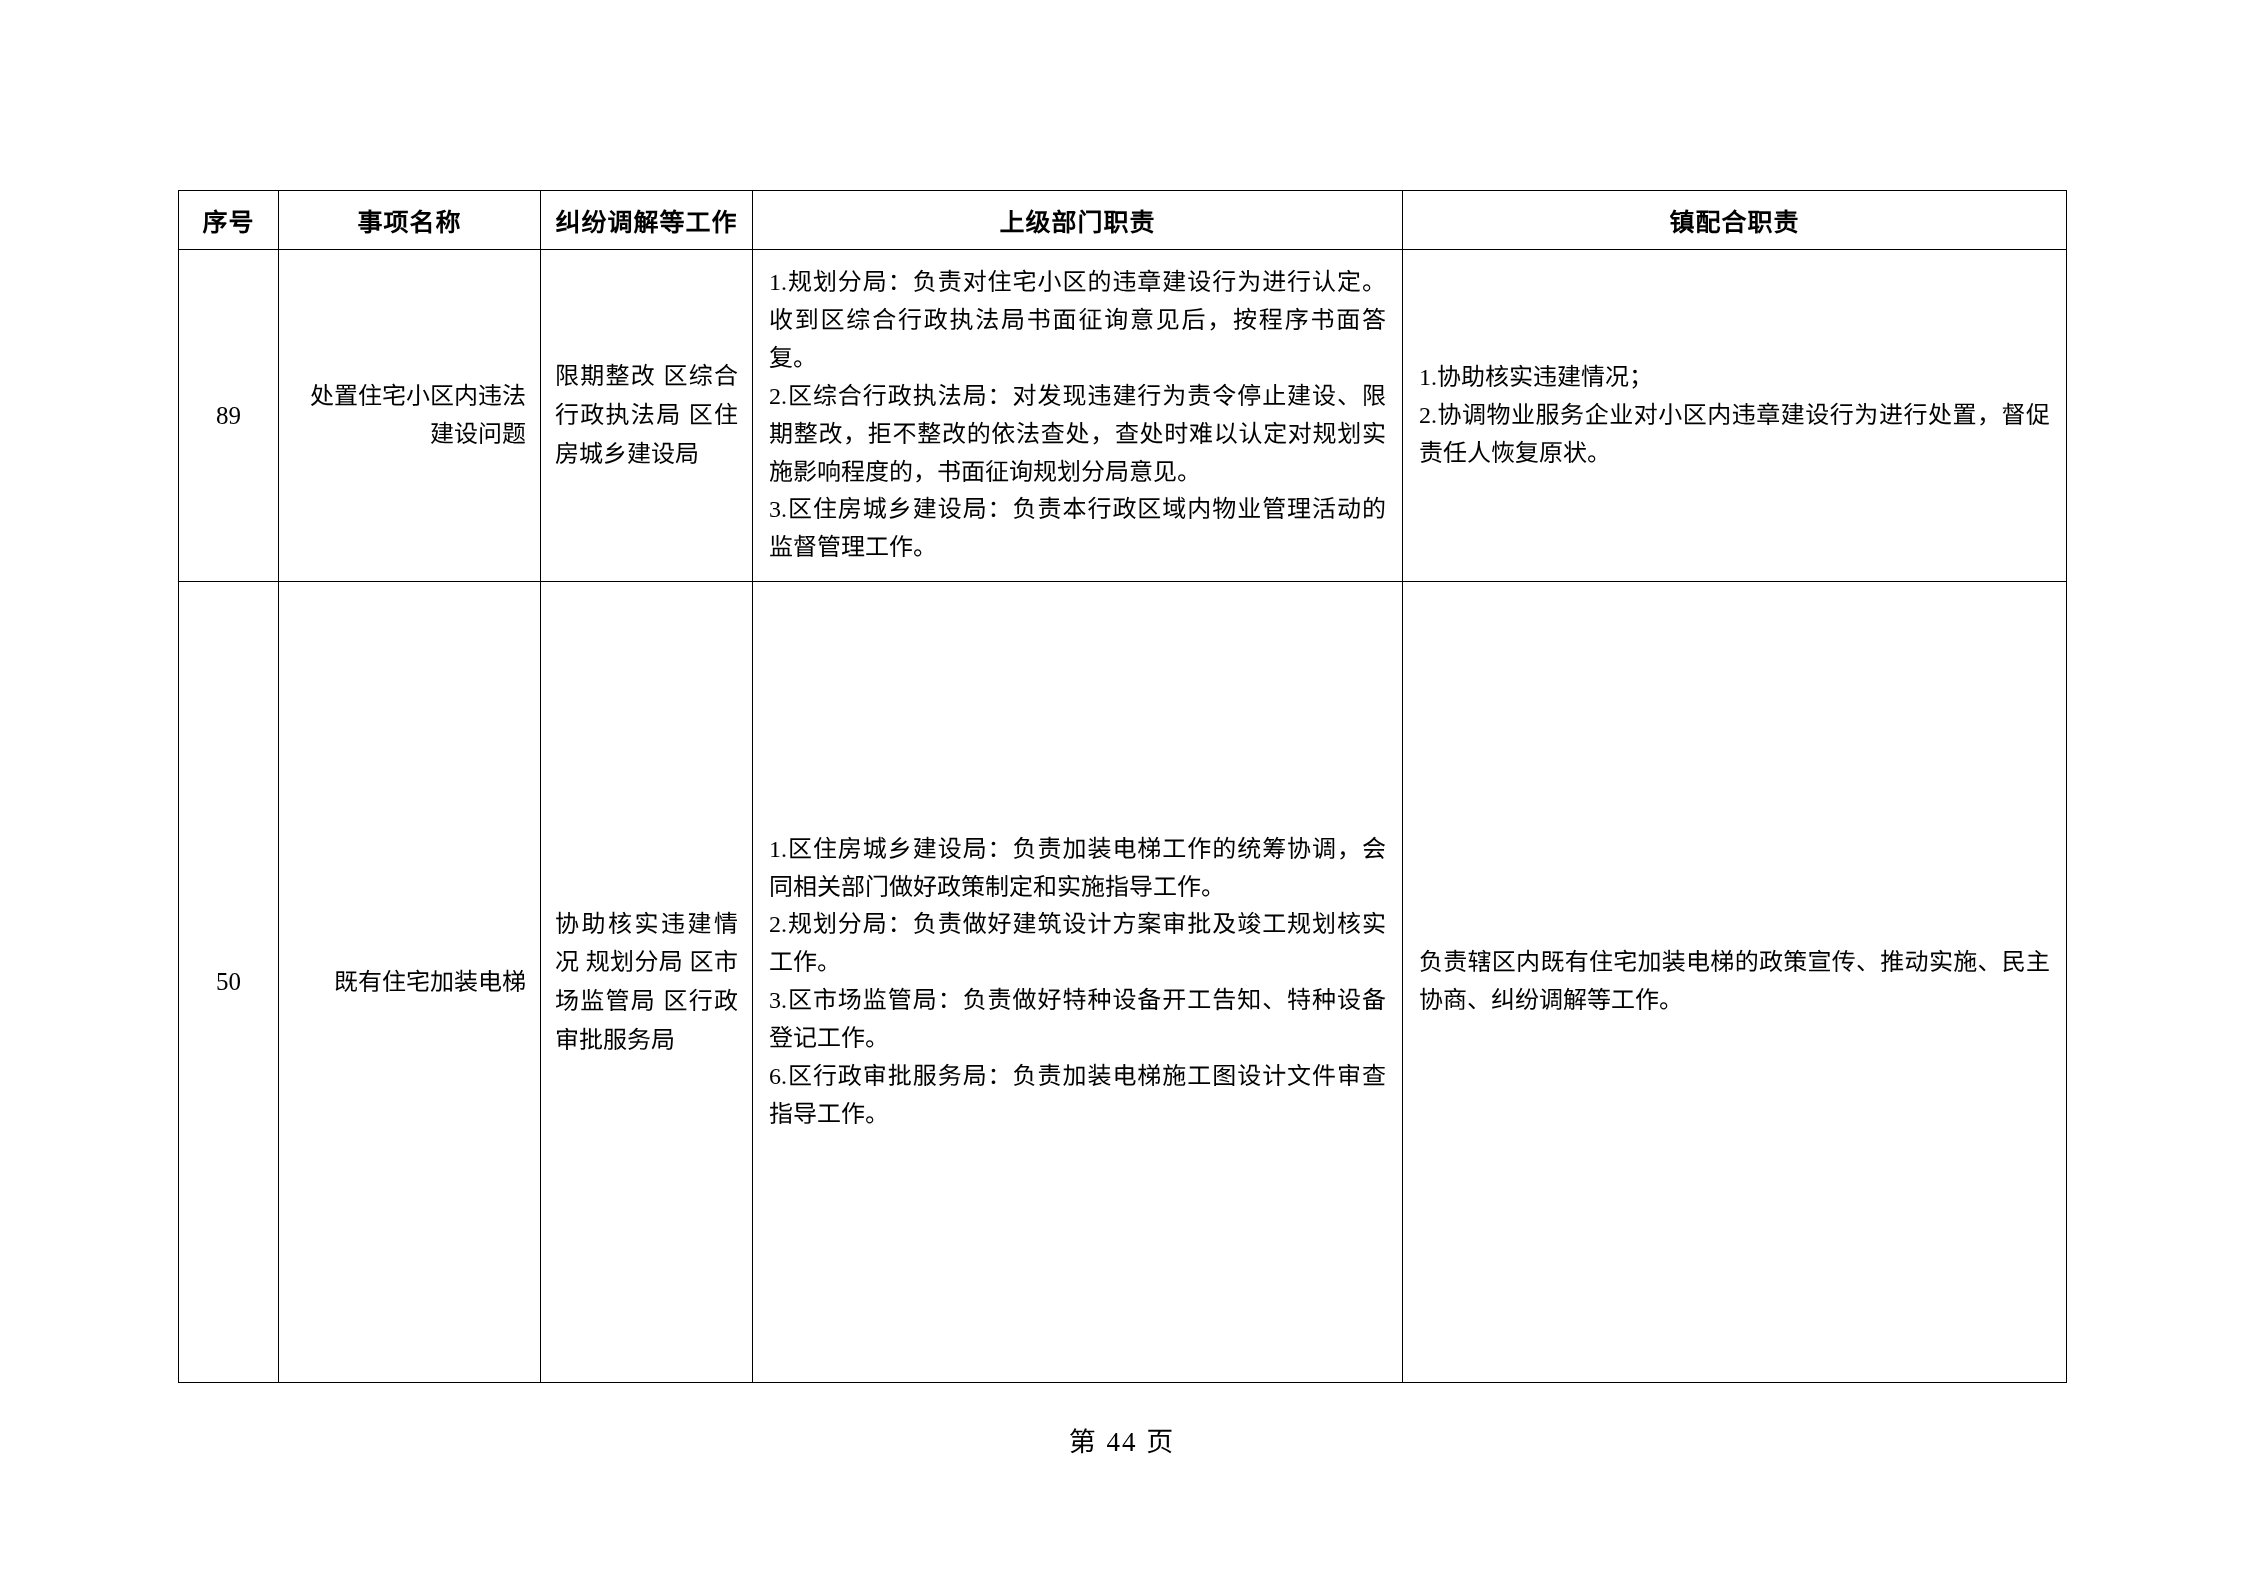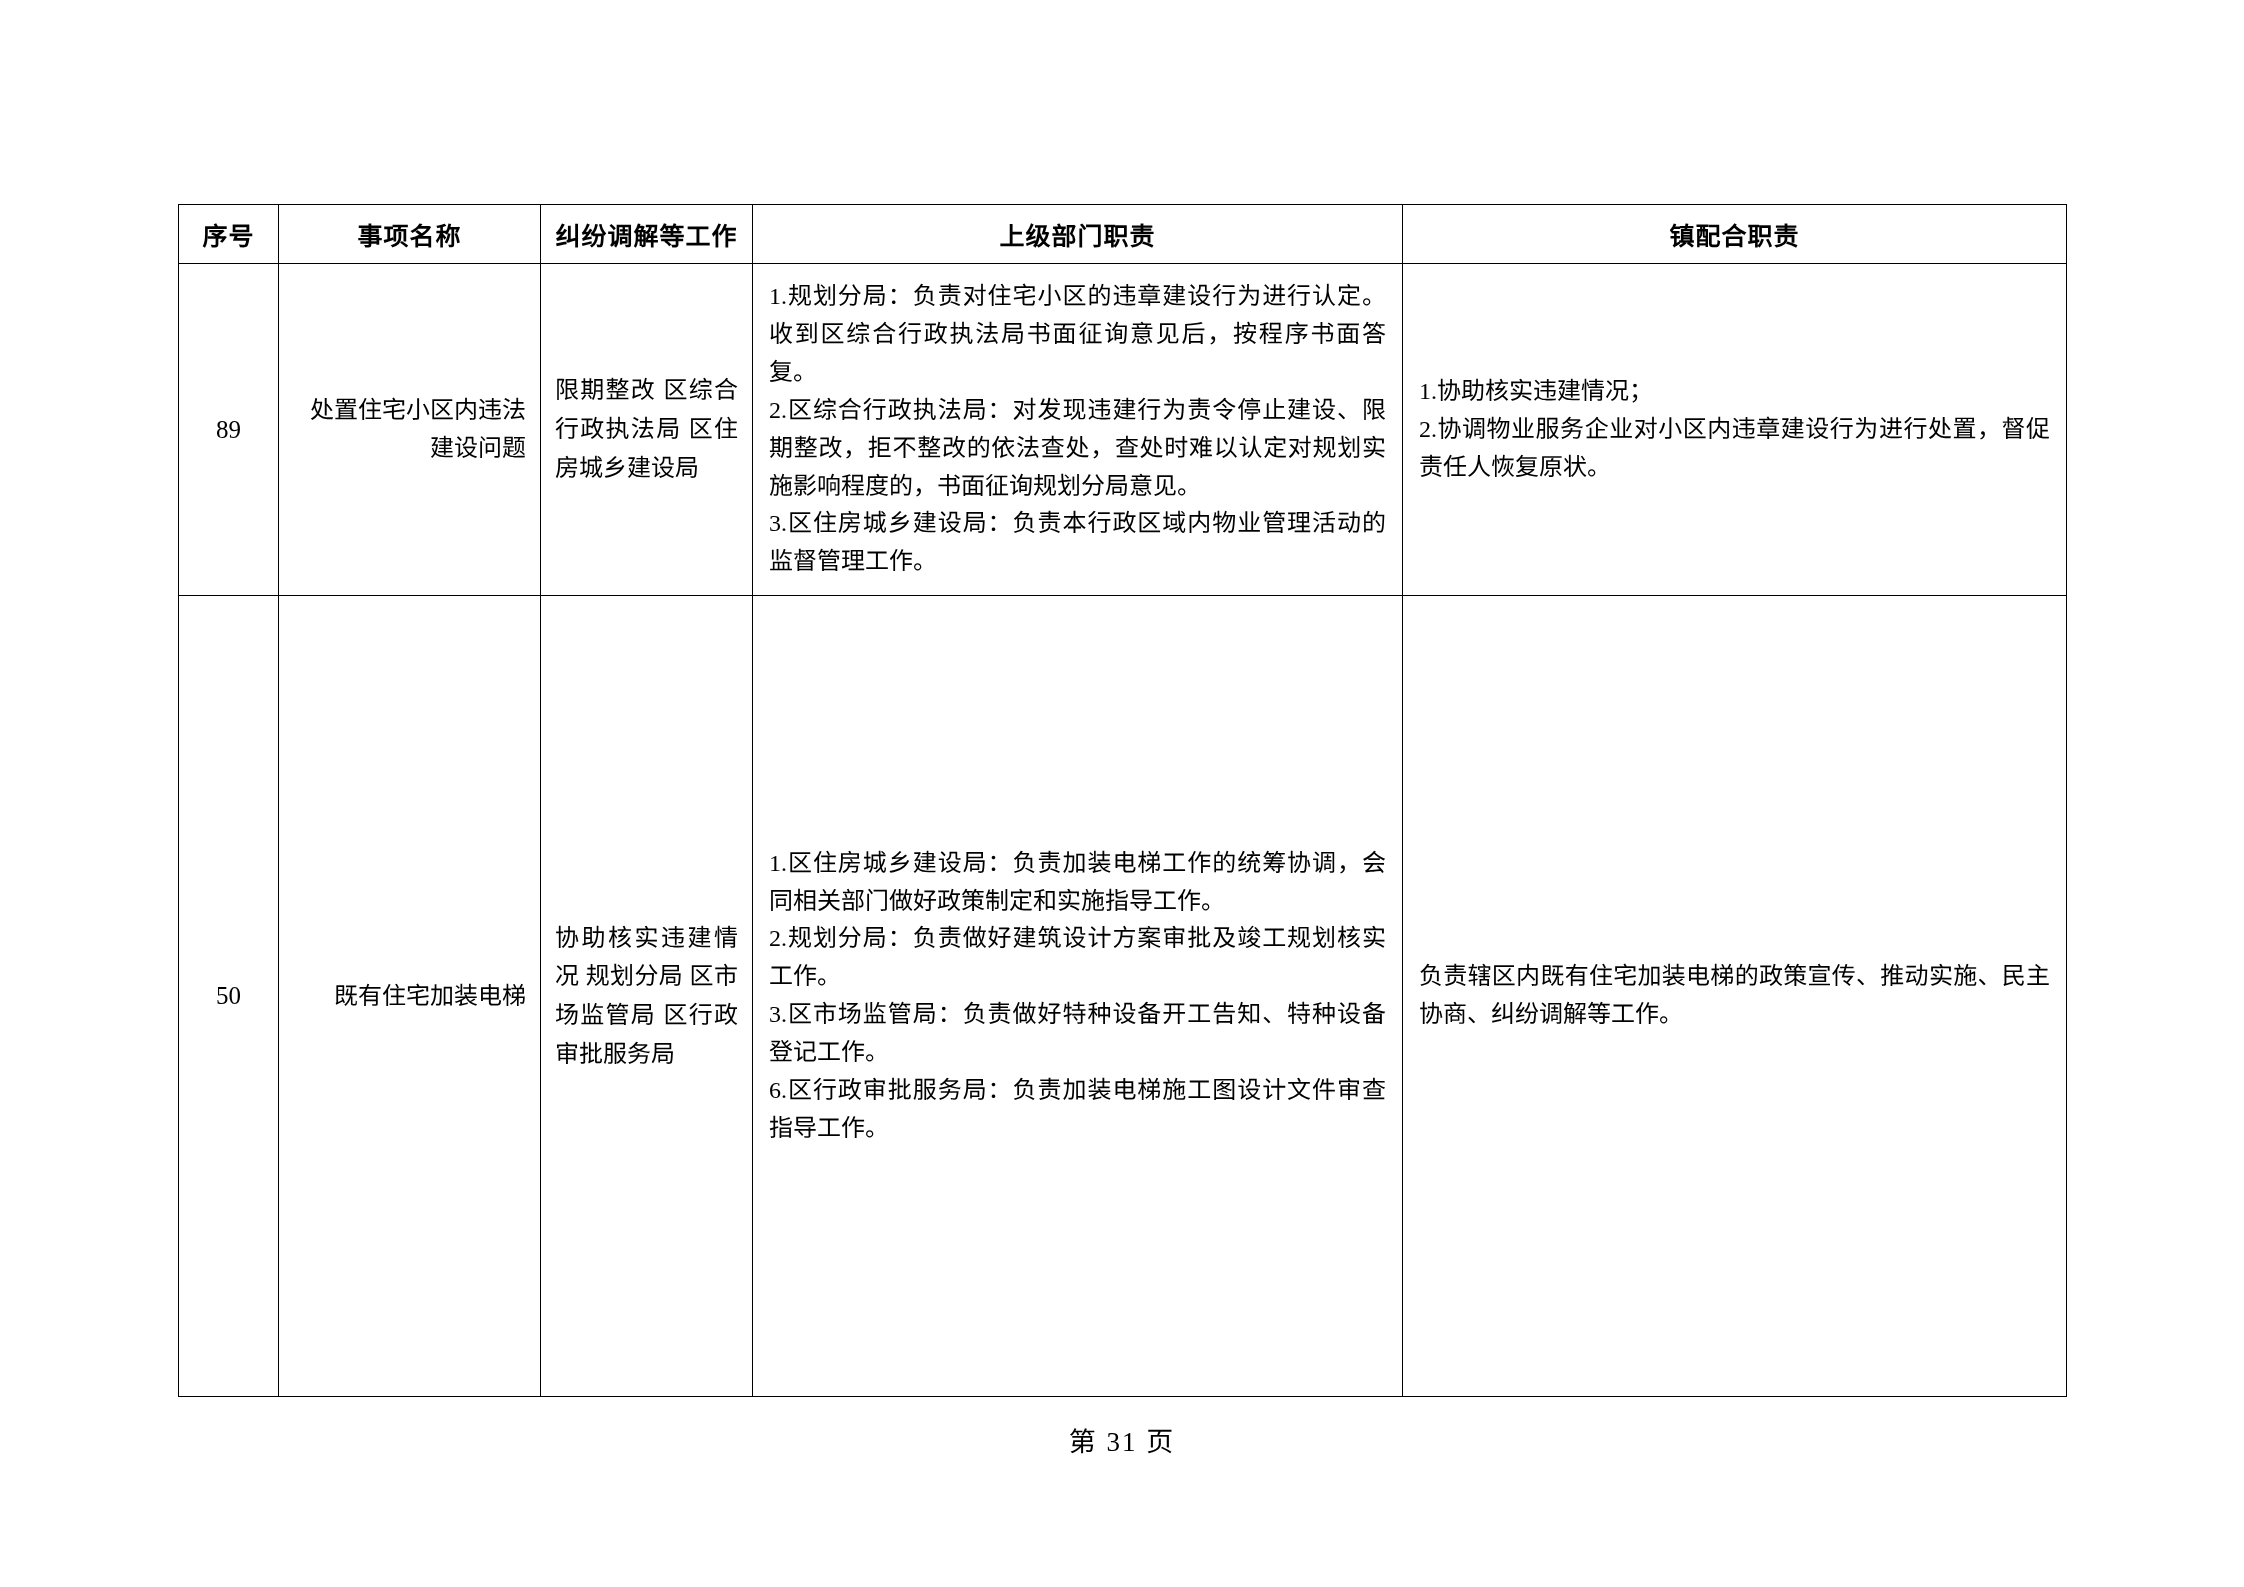--- a/index.html
+++ b/index.html
@@ -19,21 +19,21 @@
     position: absolute;
     left: 0;
     top: 0;
     width: 2244px;
     height: 1587px;
     background: #ffffff;
   }
   .doc-table {
     position: absolute;
     left: 178px;
-    top: 204px;
+    top: 190px;
     width: 1888px;
     border-collapse: collapse;
     table-layout: fixed;
     border-radius: 6px;
   }
   .doc-table td, .doc-table th {
     border: 1.5px solid #000000;
     vertical-align: middle;
     padding: 0;
   }
@@ -155,15 +155,15 @@
         <td>
           <div class="cell-inner cell-town">
             <p>负责辖区内既有住宅加装电梯的政策宣传、推动实施、民主协商、纠纷调解等工作。</p>
           </div>
         </td>
       </tr>
 
     </tbody>
   </table>
 
-  <div class="footer">第 31 页</div>
+  <div class="footer">第 44 页</div>
 
 </div>
 
 </body></html>

